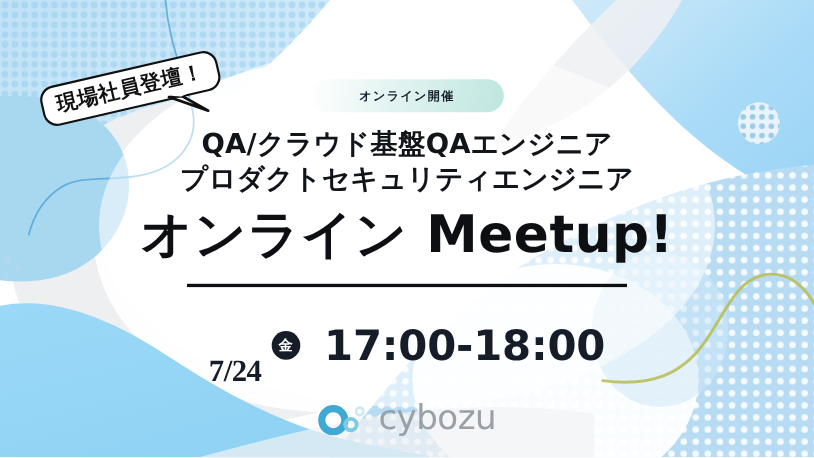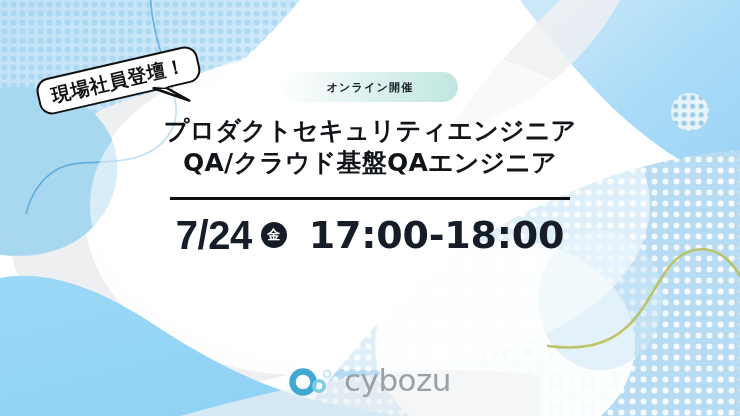--- a/index.html
+++ b/index.html
@@ -134,26 +134,27 @@
     align-items: center;
     justify-content: center;
     gap: 22px;
   }
   .date-group {
     display: flex;
     align-items: center;
     gap: 9px;
   }
   .date-text {
-    font-family: Liberation Sans, sans-serif;
-    font-weight: bold;
-    font-size: 40px;
+    font-family: Liberation Serif, serif;
+    font-weight: bold;
+    font-size: 28px;
     line-height: 1;
     color: #171c29;
     letter-spacing: -0.5px;
+    margin-top: 48px;
   }
   .day-badge {
     width: 26px;
     height: 26px;
     border-radius: 50%;
     background: #171c29;
     display: flex;
     align-items: center;
     justify-content: center;
   }
@@ -313,24 +314,25 @@
     </div>
   </div>
 
   <div class="content">
 
     <div class="badge-online">
       <span class="badge-online-label">オンライン開催</span>
     </div>
 
     <div class="subtitle-block">
+      <div class="subtitle-line">QA/クラウド基盤QAエンジニア</div>
       <div class="subtitle-line">プロダクトセキュリティエンジニア</div>
-      <div class="subtitle-line">QA/クラウド基盤QAエンジニア</div>
     </div>
 
+    <div class="headline">オンライン Meetup!</div>
 
     <div class="divider"></div>
 
     <div class="datetime-row">
       <div class="date-group">
         <span class="date-text">7/24</span>
         <span class="day-badge">
           <span class="day-badge-label">金</span>
         </span>
       </div>

